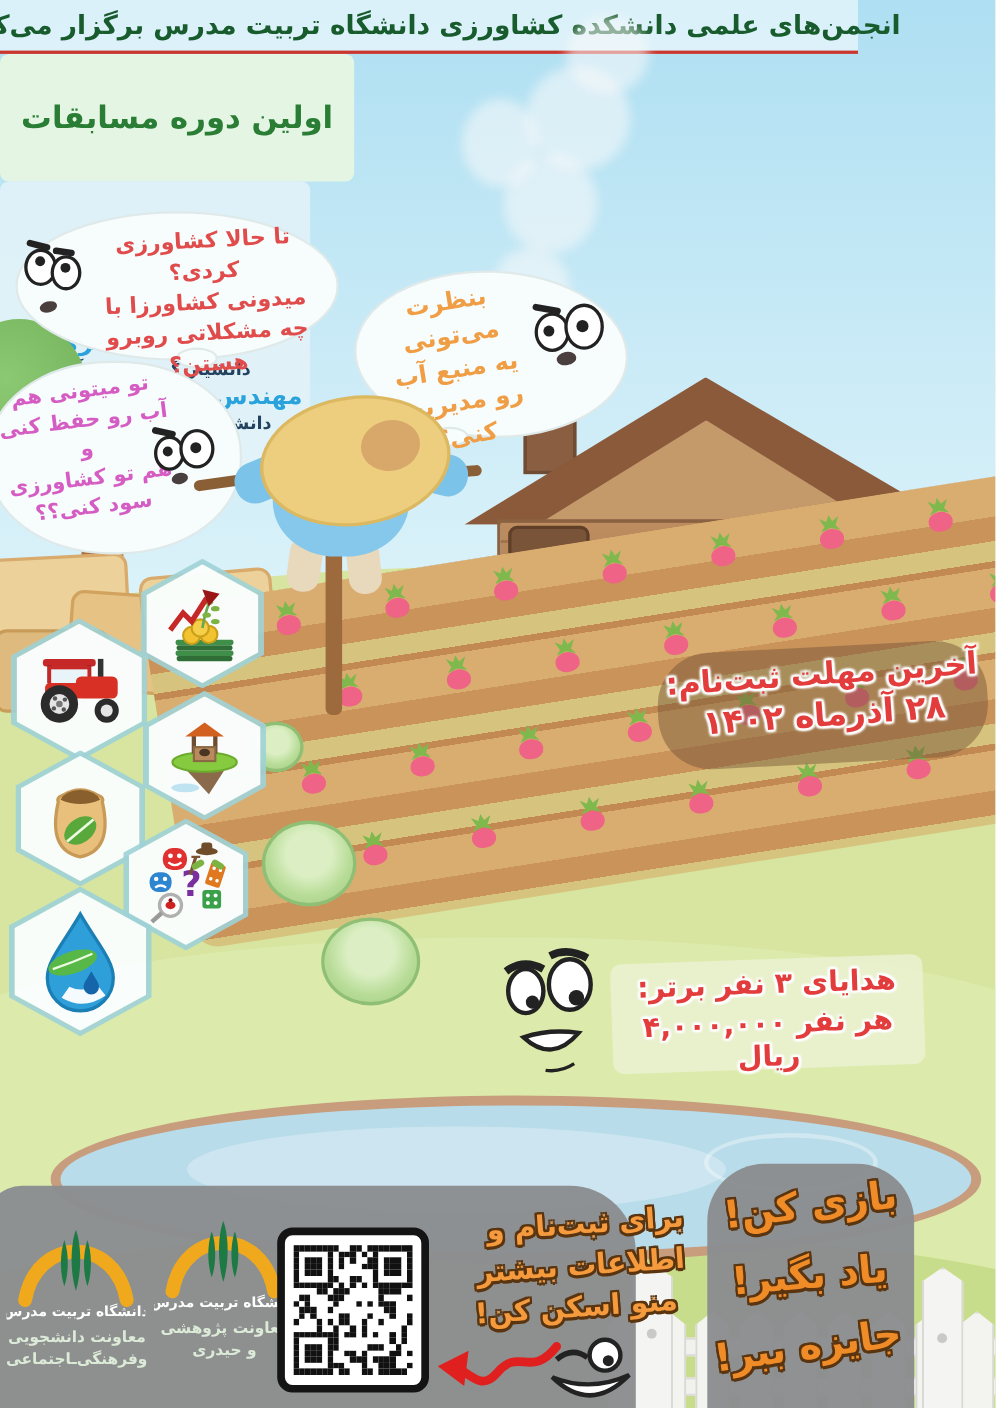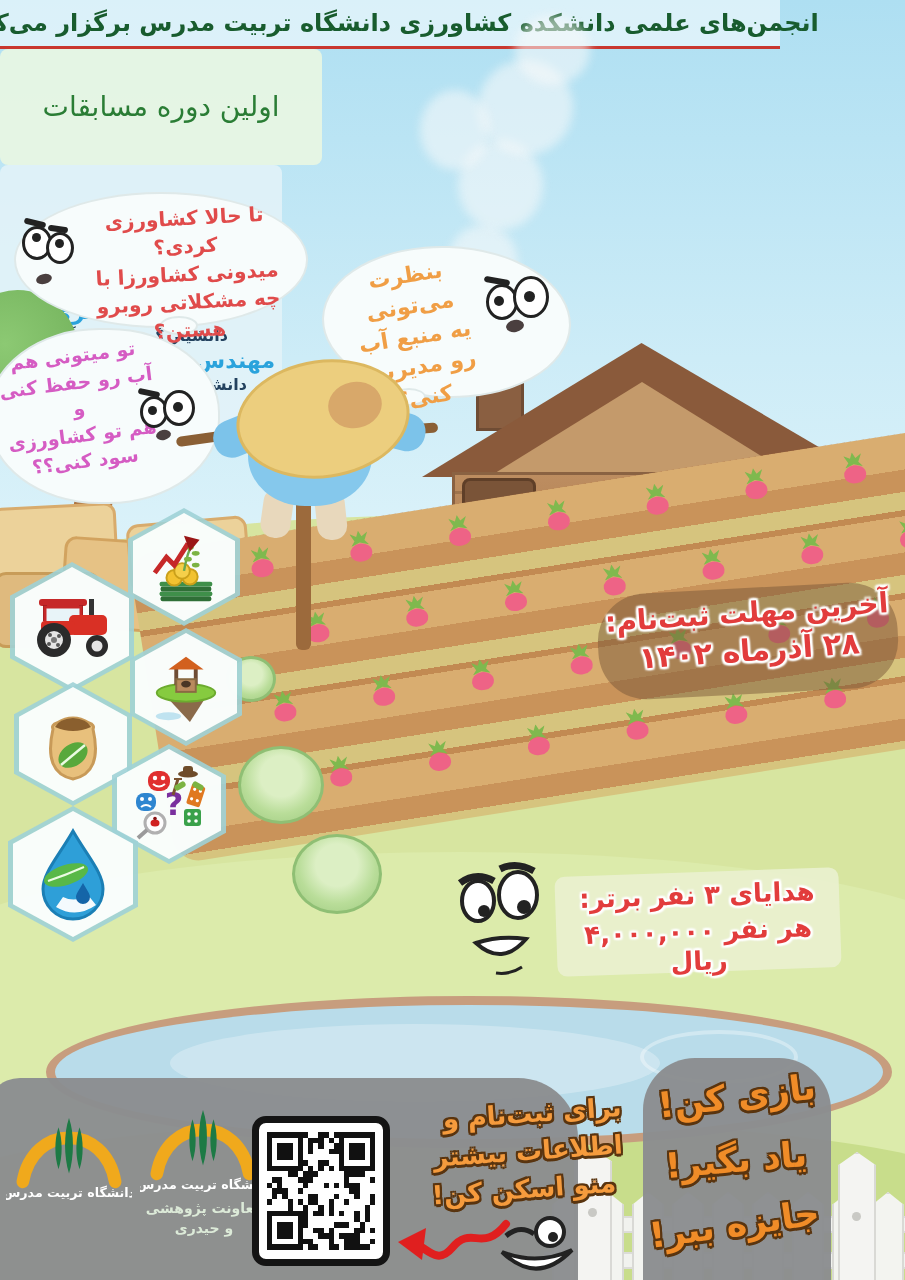--- a/index.html
+++ b/index.html
@@ -9,21 +9,21 @@
   .abs{position:absolute;}
   .t{position:absolute;direction:rtl;text-align:center;font-weight:bold;}
   .ow{text-shadow:-2px 0 2px #fff,2px 0 2px #fff,0 -2px 2px #fff,0 2px 2px #fff,-2px -2px 2px #fff,2px 2px 2px #fff,2px -2px 2px #fff,-2px 2px 2px #fff;}
   .od{text-shadow:-2px 0 0 #5a3510,2px 0 0 #5a3510,0 -2px 0 #5a3510,0 2px 0 #5a3510,-2px -2px 0 #5a3510,2px 2px 0 #5a3510,2px -2px 0 #5a3510,-2px 2px 0 #5a3510,0 3px 0 #5a3510;}
   .puff{position:absolute;background:rgba(250,250,250,.55);border-radius:50%;filter:blur(5px);}
   .banner{left:120px;top:16px;width:780px;height:46px;background:rgba(255,255,255,.55);
     border-bottom:3px solid #c9372f;display:flex;align-items:center;justify-content:center;z-index:40;}
   .banner span{direction:rtl;font-weight:bold;font-size:24px;color:#185c2e;white-space:nowrap;}
   .title-box{left:538px;top:82px;width:322px;height:116px;background:rgba(231,246,227,.95);
     border-radius:8px;z-index:40;display:flex;flex-direction:column;align-items:center;justify-content:center;}
-  .title1{direction:rtl;color:#2a7d35;font-weight:normal;font-size:28px;line-height:1.3;}
+  .title1{direction:rtl;color:#2a7d35;font-weight:bold;font-size:28px;line-height:1.3;}
   .title2{direction:rtl;color:#1f7a2c;font-weight:bold;font-size:42px;line-height:1.2;}
   .info-box{left:553px;top:240px;width:282px;height:262px;background:rgba(227,243,248,.88);
     border-radius:8px;z-index:40;display:flex;flex-direction:column;align-items:center;justify-content:center;direction:rtl;text-align:center;}
   .gi-intro{color:#1b3f63;font-weight:bold;font-size:19px;}
   .gi-name{color:#2da0d8;font-weight:bold;font-size:46px;line-height:1.15;-webkit-text-stroke:1px #1d8cc4;text-shadow:2px 2px 0 #fff;}
   .gi-by{color:#2f3d33;font-weight:bold;font-size:17px;margin-top:2px;}
   .gi-dname{color:#2aa3dc;font-weight:bold;font-size:23px;margin-top:3px;}
   .gi-role{color:#23425f;font-weight:bold;font-size:16px;margin-top:2px;}
   .bubble{position:absolute;background:#f7fcfc;border:2px solid #dfe9e9;border-radius:50%;z-index:9;}
   .btext{position:absolute;direction:rtl;text-align:center;font-weight:bold;line-height:1.4;}
@@ -339,20 +339,24 @@
     <div>معاونت پژوهشی</div>
     <div>و حیدری</div>
   </div>
   <svg class="abs" style="left:6px;top:1102px;z-index:31;" width="126" height="100" viewBox="0 0 120 95">
     <path d="M16,76 C26,20 94,20 104,76" stroke="#f0a91c" stroke-width="12" fill="none" stroke-linecap="round"></path>
     <path d="M50,24 C46,36 46,52 50,64 C54,52 54,36 50,24 Z" fill="#1d7a45"></path>
     <path d="M60,15 C55,29 55,52 60,68 C65,52 65,29 60,15 Z" fill="#1d7a45"></path>
     <path d="M70,24 C66,36 66,52 70,64 C74,52 74,36 70,24 Z" fill="#1d7a45"></path>
     <text x="60" y="90" font-size="12" font-weight="bold" fill="#ffffff" text-anchor="middle" font-family="DejaVu Sans">دانشگاه تربیت مدرس</text>
   </svg>
+  <div class="logo-cap" style="left:6px;top:1206px;">
+    <div>معاونت دانشجویی</div>
+    <div>وفرهنگی‌ـاجتماعی</div>
+  </div>
 
   <div id="qr-box">
       <div id="qr-grid">
         <div class="qc d"></div>
         <div class="qc d"></div>
         <div class="qc d"></div>
         <div class="qc d"></div>
         <div class="qc d"></div>
         <div class="qc d"></div>
         <div class="qc d"></div>

